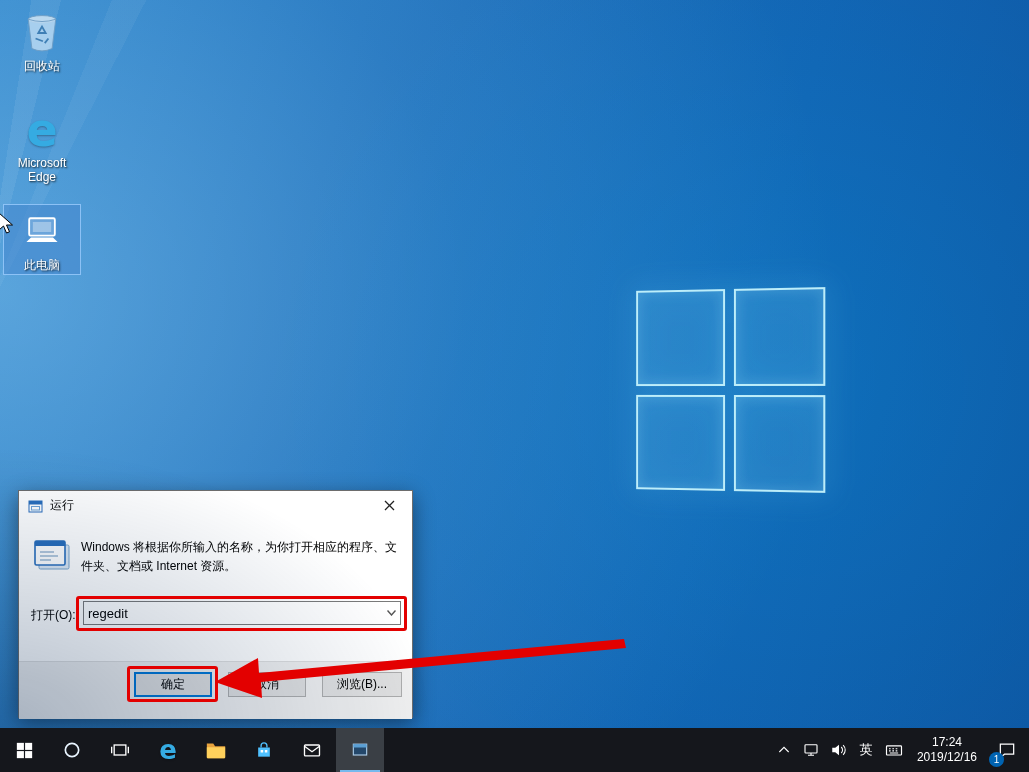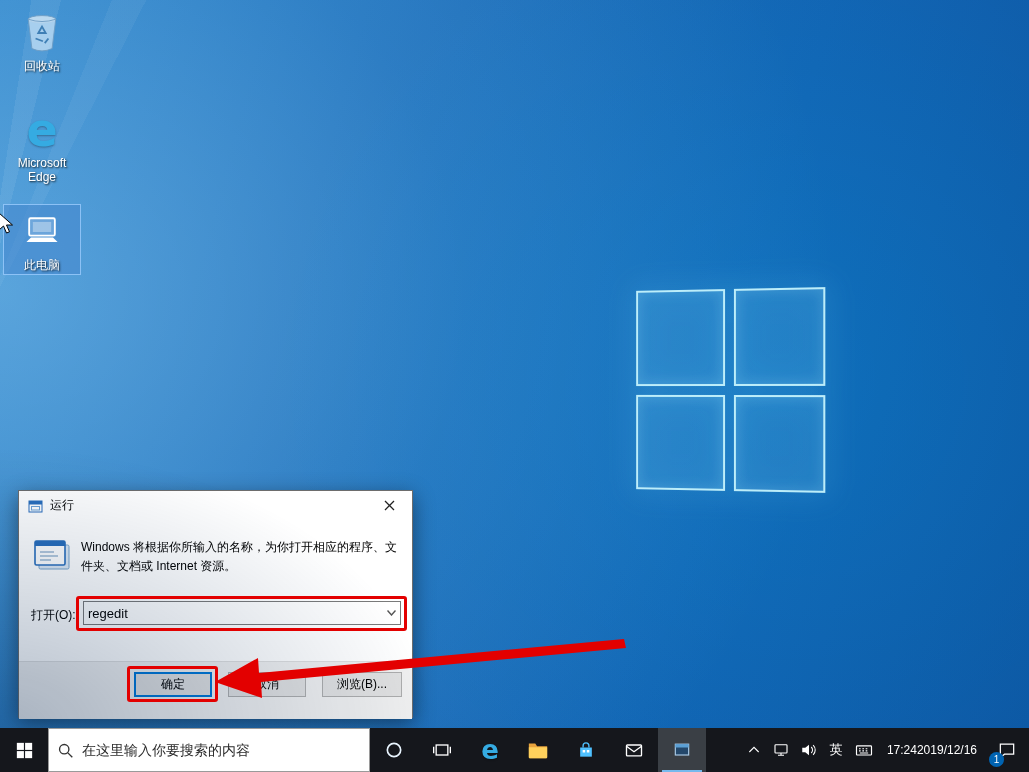--- a/index.html
+++ b/index.html
@@ -110,21 +110,21 @@
   .searchbox { width:322px; background:#fff; border:1px solid #9a9a9a; display:flex;
     align-items:center; padding:0 8px; }
   .searchbox input { border:none; outline:none; flex:1; font-size:14px; color:#000;
     margin-left:8px; background:transparent;
     font-family:"Liberation Sans","DejaVu Sans",sans-serif; }
   .searchbox input::placeholder { color:#2b2b2b; opacity:1; }
 
   .tray { margin-left:auto; display:flex; align-items:stretch; }
   .tray-btn { display:flex; align-items:center; justify-content:center; cursor:pointer; padding:0 5px; }
   .tray-ime { font-size:13px; width:26px; }
-  .clock { flex-direction:row; font-size:12px; line-height:15px; padding:0 8px; text-align:center; }
+  .clock { flex-direction:column; font-size:12px; line-height:15px; padding:0 8px; text-align:center; }
   .action-center { position:relative; width:44px; }
   .badge { position:absolute; left:4px; bottom:5px; min-width:15px; height:15px;
     background:#0063b1; border-radius:50%; color:#fff; font-size:10px;
     display:flex; align-items:center; justify-content:center; padding:0 2px; }
 </style>
 </head>
 <body>
 
 <div class="desktop">
 
@@ -223,27 +223,20 @@
 
   <div class="tb-btn">
     <svg width="17" height="17" viewBox="0 0 20 20">
       <rect x="1" y="1" width="8.3" height="8.3" fill="#fff"></rect>
       <rect x="10.7" y="1" width="8.3" height="8.3" fill="#fff"></rect>
       <rect x="1" y="10.7" width="8.3" height="8.3" fill="#fff"></rect>
       <rect x="10.7" y="10.7" width="8.3" height="8.3" fill="#fff"></rect>
     </svg>
   </div>
 
-  <div class="searchbox">
-    <svg width="17" height="17" viewBox="0 0 20 20">
-      <circle cx="8.5" cy="8.5" r="5.5" fill="none" stroke="#333" stroke-width="1.6"></circle>
-      <path d="M12.8 12.8 L18 18" stroke="#333" stroke-width="1.6"></path>
-    </svg>
-    <input type="text" placeholder="在这里输入你要搜索的内容" style="">
-  </div>
 
   <div class="tb-btn">
     <svg width="20" height="20" viewBox="0 0 24 24">
       <circle cx="12" cy="12" r="8" fill="none" stroke="#e9f5ff" stroke-width="2"></circle>
     </svg>
   </div>
 
   <div class="tb-btn">
     <svg width="20" height="20" viewBox="0 0 24 24">
       <rect x="5" y="6" width="14" height="12" fill="none" stroke="#fff" stroke-width="1.6"></rect>

